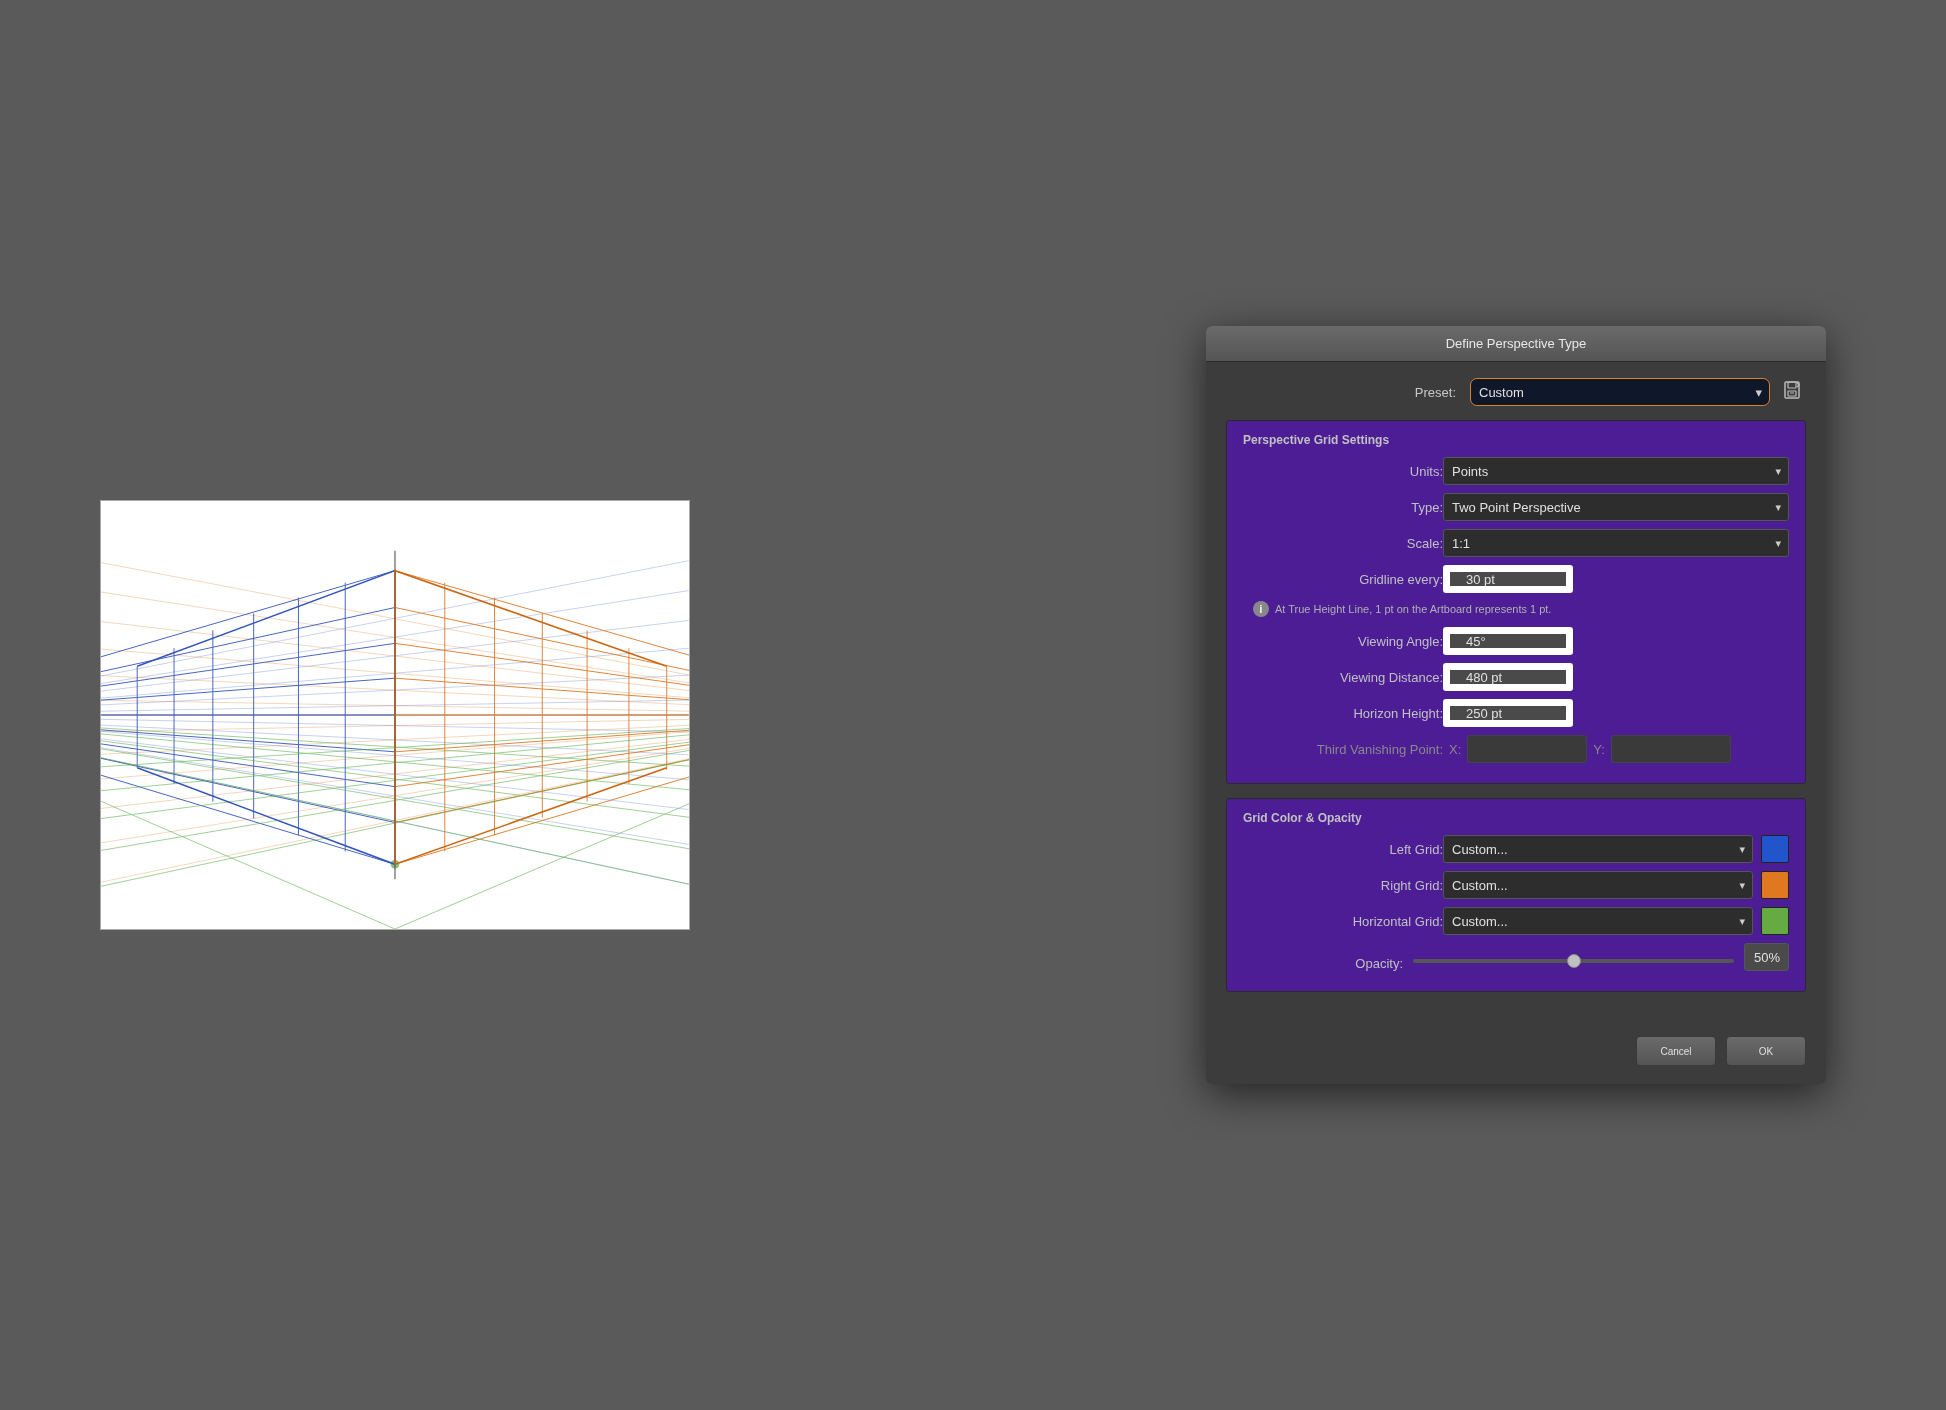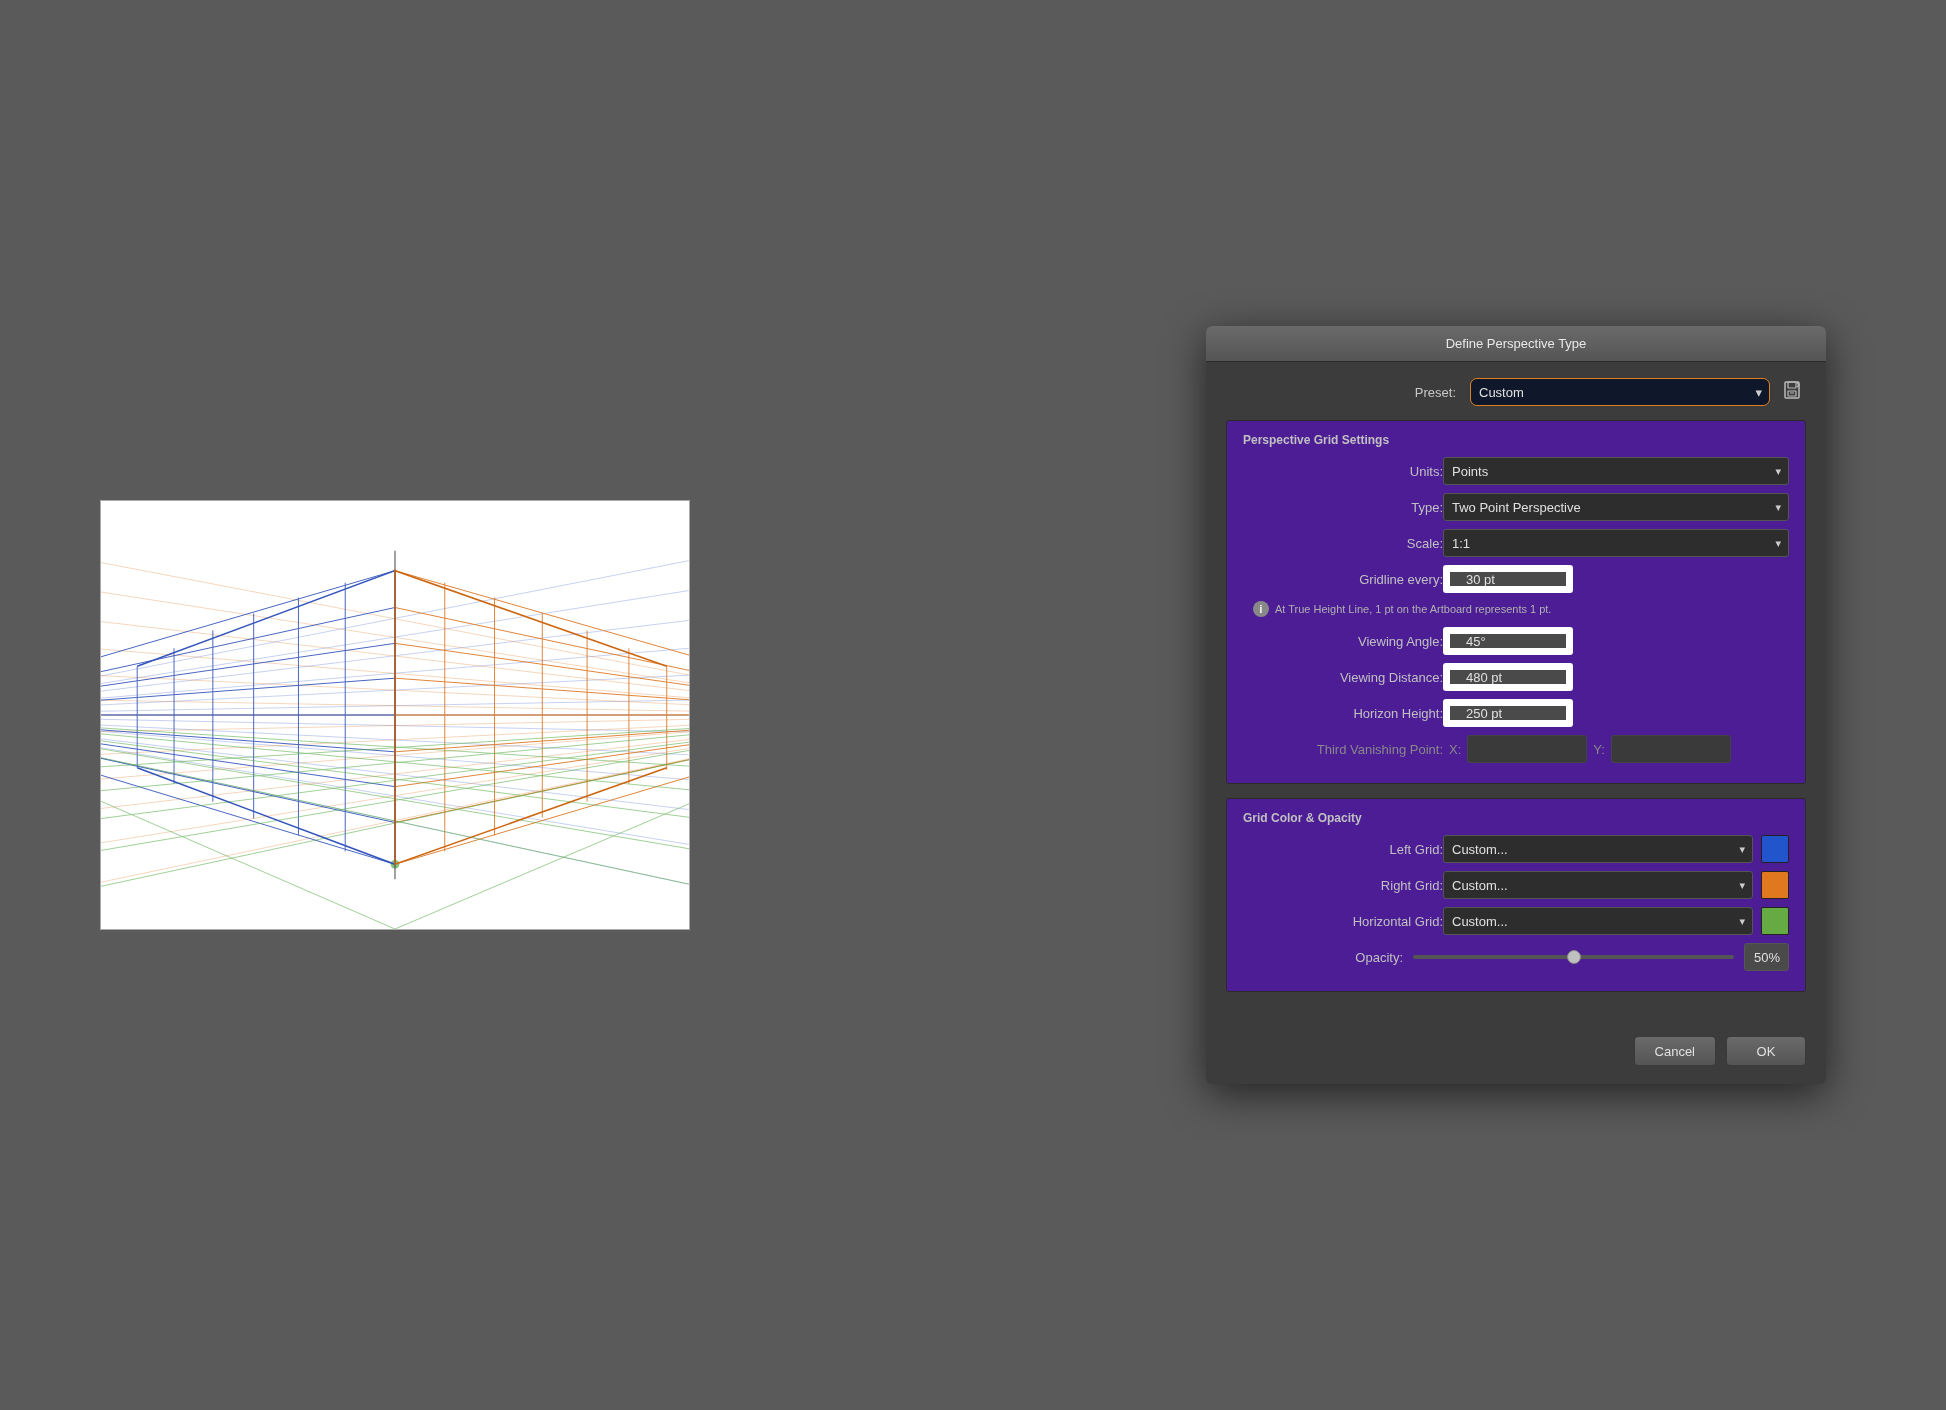--- a/index.html
+++ b/index.html
@@ -261,21 +261,21 @@
       border-radius: 2px;
       border: 1px solid #222;
       cursor: pointer;
       flex-shrink: 0;
       margin-left: 8px;
     }
 
     
     .opacity-row {
       display: flex;
-      align-items: center;
+      align-items: flex-end;
       gap: 10px;
       margin-top: 4px;
     }
 
     .opacity-label {
       text-align: right;
       width: 160px;
       color: #c0c0c0;
       font-size: 13px;
       flex-shrink: 0;
@@ -305,21 +305,21 @@
     .dialog-footer {
       display: flex;
       justify-content: flex-end;
       gap: 10px;
       padding: 14px 20px 18px;
     }
 
     .btn {
       padding: 6px 20px;
       border-radius: 4px;
-      font-size: 13px;
+      font-size: 10px;
       cursor: pointer;
       height: 30px;
       min-width: 80px;
     }
 
     .btn-cancel {
       background: linear-gradient(180deg, #6a6a6a 0%, #555 100%);
       border: 1px solid #3a3a3a;
       color: #e0e0e0;
     }

